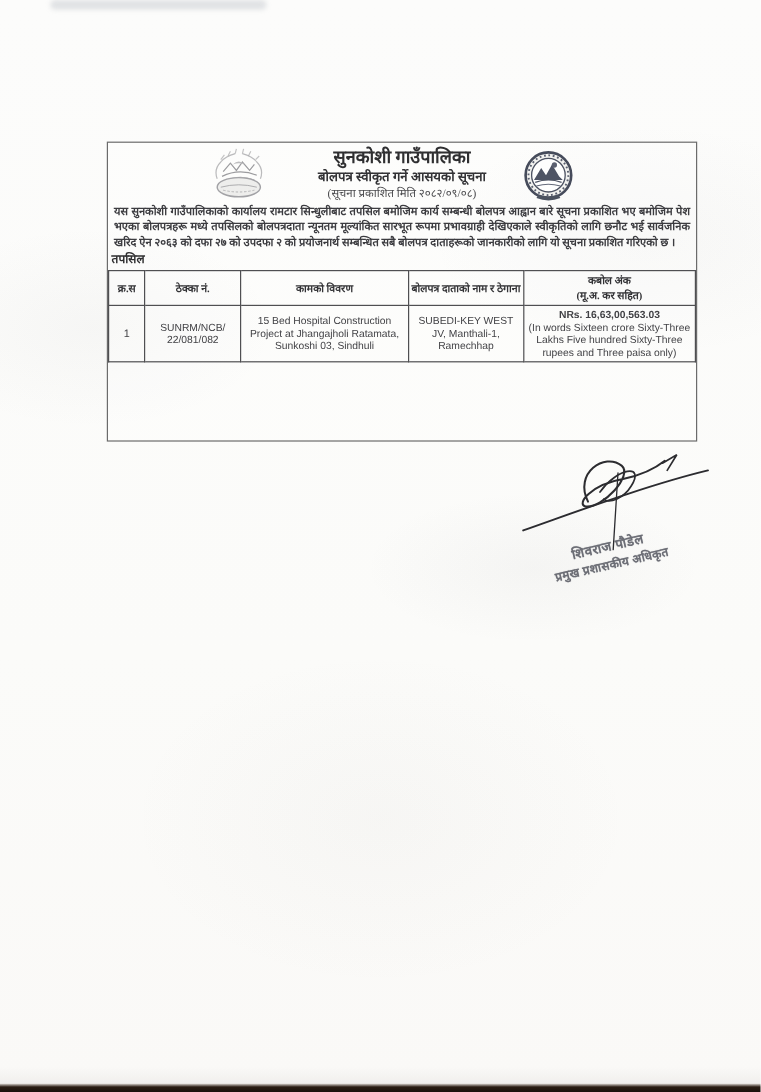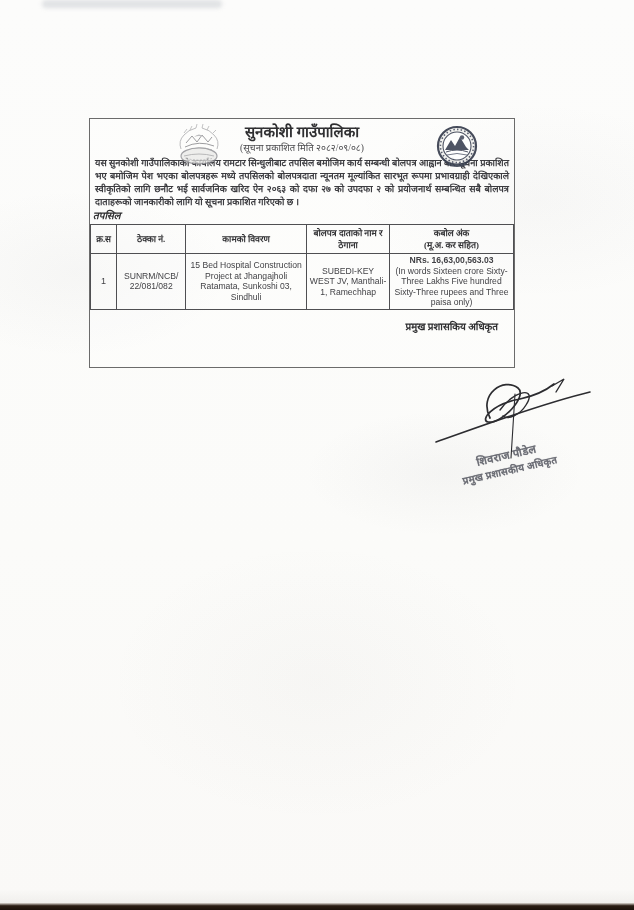--- a/index.html
+++ b/index.html
@@ -14,36 +14,36 @@
       radial-gradient(220px 120px at 12% 30%, rgba(120,120,125,0.045), transparent 70%),
       radial-gradient(260px 140px at 85% 22%, rgba(120,120,125,0.04), transparent 70%),
       radial-gradient(300px 200px at 50% 75%, rgba(130,125,120,0.035), transparent 70%),
       radial-gradient(200px 90px at 70% 52%, rgba(120,120,125,0.05), transparent 70%);
   }
   .top-smudge{
     position:absolute;left:42px;top:0;width:180px;height:8px;
     background:rgba(160,165,175,0.30);filter:blur(2.2px);border-radius:4px;
   }
   .notice-box{
-    position:absolute;left:89px;top:118px;width:426px;height:250px;
+    position:absolute;left:89px;top:118px;width:492px;height:250px;
     border:1px solid #6b6b6b;box-sizing:border-box;background:rgba(255,255,255,0.25);
   }
   .logo{position:absolute;}
   .logo.left{left:84px;top:4px;width:50px;height:46px;opacity:0.75;filter:blur(0.4px);}
   .logo.right{left:343px;top:6px;width:48px;height:46px;opacity:0.9;filter:blur(0.3px);}
   .hdr{margin-top:5px;text-align:center;line-height:1;}
   .hdr .h1{font-size:15px;font-weight:bold;line-height:17px;color:#2f2f31;}
   .hdr .h2{font-size:13px;font-weight:bold;line-height:16px;color:#2f2f31;}
   .hdr .h3{font-size:11px;font-weight:bold;line-height:14px;color:#333336;}
   .hdr .h4{font-size:9.5px;line-height:12px;color:#4a4a4d;margin-top:1px;}
   .para{
     margin:3px 5px 0 5px;font-size:9.3px;line-height:13px;text-align:justify;
     color:#3c3c40;font-weight:700;
   }
-  .tapasil{margin:0 0 0 3px;font-size:10px;font-weight:bold;color:#2f2f31;line-height:13px;font-style:italic;}
+  .tapasil{margin:0 0 0 3px;font-size:10px;font-weight:bold;color:#2f2f31;line-height:13px;}
   table.bids{
     width:100%;border-collapse:collapse;table-layout:fixed;margin-top:2px;
     font-size:8.6px;color:#3b3b3e;padding-left:20px;
   }
   table.bids th,table.bids td{
     border:1px solid #4f4f52;padding:1px 2px;text-align:center;vertical-align:middle;
     overflow:hidden;
   }
   table.bids thead th{
     height:26px;font-weight:bold;font-size:8.8px;color:#333336;
@@ -112,20 +112,21 @@
         <path d="M12 25 L18 15 L22 21 L27 12 L33 22 L36 25 Z" fill="#3c4254"></path>
         <path d="M13 27 Q24 23 35 27" stroke="#3c4254" stroke-width="1" fill="none"></path>
         <path d="M14 30 Q24 27 34 30" stroke="#565c6e" stroke-width="0.9" fill="none"></path>
         <circle cx="29" cy="12.5" r="2.2" fill="#4a5062"></circle>
         <path d="M14 40 Q24 44 34 40 L32 37 Q24 40 16 37 Z" fill="#394050"></path>
       </svg>
     </div>
 
     <div class="hdr">
       <div class="h1">सुनकोशी गाउँपालिका</div>
+      <div class="h3">बोलपत्र स्वीकृत गर्ने आसयको सूचना</div>
       <div class="h4">(सूचना प्रकाशित मिति २०८२/०९/०८)</div>
     </div>
 
     <p class="para">यस सुनकोशी गाउँपालिकाको कार्यालय रामटार सिन्धुलीबाट तपसिल बमोजिम कार्य सम्बन्धी बोलपत्र आह्वान बारे सूचना प्रकाशित भए बमोजिम पेश भएका बोलपत्रहरू मध्ये तपसिलको बोलपत्रदाता न्यूनतम मूल्यांकित सारभूत रूपमा प्रभावग्राही देखिएकाले स्वीकृतिको लागि छनौट भई सार्वजनिक खरिद ऐन २०६३ को दफा २७ को उपदफा २ को प्रयोजनार्थ सम्बन्धित सबै बोलपत्र दाताहरूको जानकारीको लागि यो सूचना प्रकाशित गरिएको छ ।</p>
 
     <div class="tapasil">तपसिल</div>
 
     <table class="bids">
       <colgroup>
         <col style="width:6.2%">
@@ -153,21 +154,20 @@
           <td>15 Bed Hospital Construction Project at Jhangajholi Ratamata, Sunkoshi 03, Sindhuli</td>
           <td>SUBEDI-KEY WEST JV, Manthali-1, Ramechhap</td>
           <td>
             <div class="amt1">NRs. 16,63,00,563.03</div>
             <div>(In words Sixteen crore Sixty-Three Lakhs Five hundred Sixty-Three rupees and Three paisa only)</div>
           </td>
         </tr>
       </tbody>
     </table>
 
-    <div class="signoff">प्रमुख प्रशासकिय अधिकृत</div>
   </div>
 
   <svg class="signature-svg" viewBox="0 0 170 88">
     <g fill="none" stroke="#2c2c30" stroke-linecap="round">
       <path d="M8 70 C 48 56, 112 32, 162 20" stroke-width="1.6"></path>
       <path d="M62 46 C 50 22, 76 5, 90 16 C 100 24, 74 52, 60 50 C 52 48, 64 32, 92 27 C 106 24, 116 20, 126 12" stroke-width="1.7"></path>
       <path d="M72 38 C 86 18, 110 14, 98 33 C 92 43, 80 48, 75 44" stroke-width="1.4"></path>
       <path d="M87 22 L 83 86" stroke-width="1.1"></path>
       <path d="M124 14 L 136 7 L 128 20" stroke-width="1.4"></path>
     </g>

